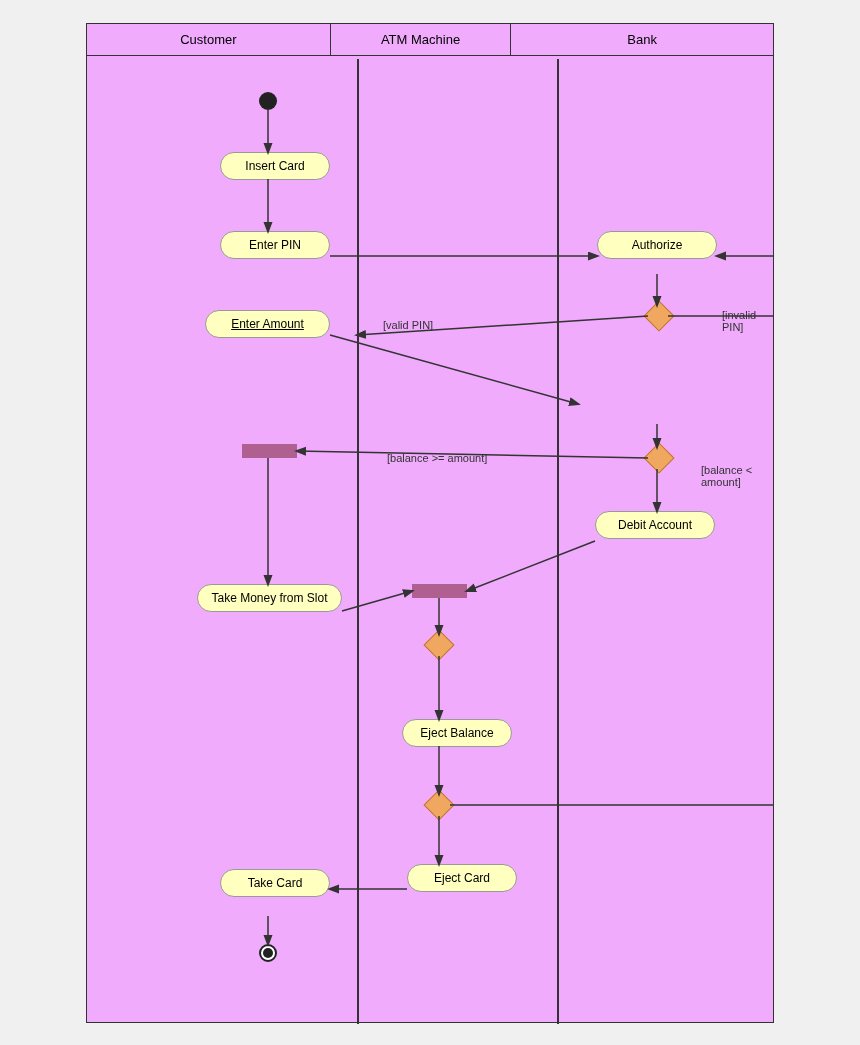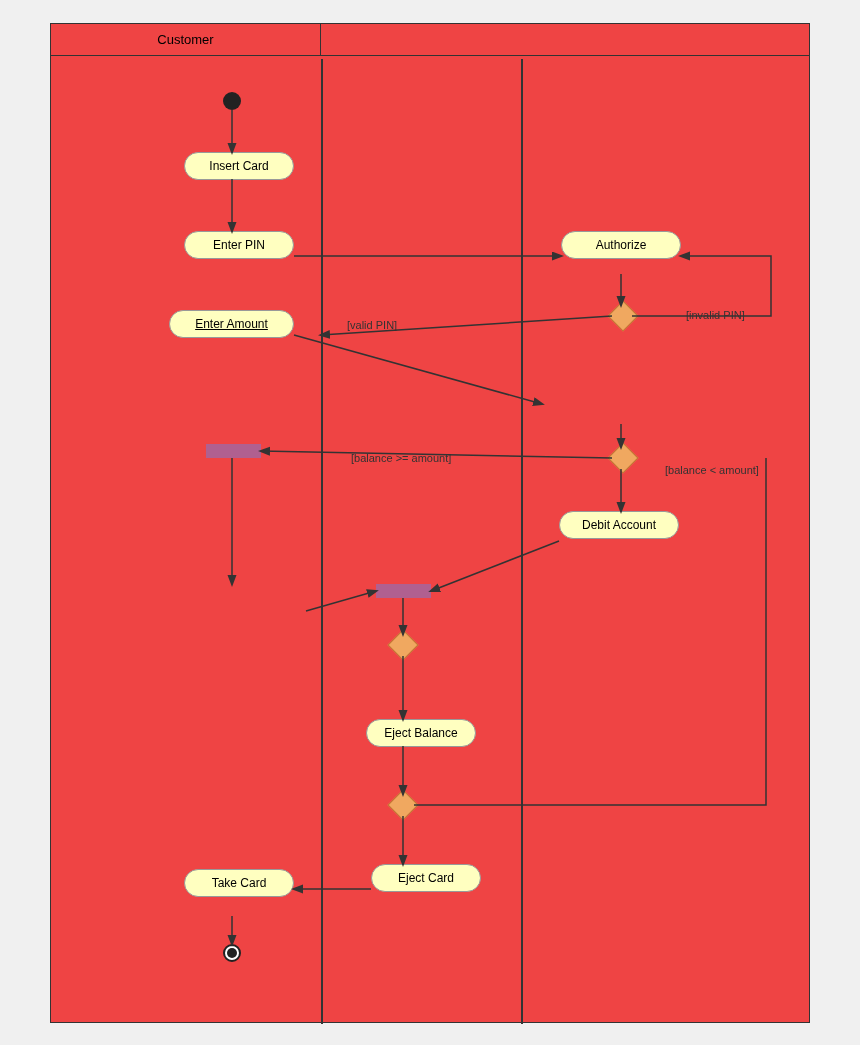--- a/index.html
+++ b/index.html
@@ -6,23 +6,23 @@
     body {
       background: #f0f0f0;
       display: flex;
       justify-content: center;
       align-items: center;
       min-height: 100vh;
       font-family: Arial, sans-serif;
       font-size: 12px;
     }
     .diagram-container {
-      background: #ef4444;
+      background: #f0abfc;
       border: 1.5px solid #333;
-      width: 760px;
+      width: 688px;
       height: 1000px;
       position: relative;
     }
     .lane-customer { width: 270px; }
     .lane-atm { width: 200px; }
     .lane-bank { width: 290px; }
 
     
     .node {
       position: absolute;
@@ -92,39 +92,42 @@
       color: #333;
     }
   </style>
 </head>
 <body>
 
 <div class="diagram-container">
 
   <div style="display:flex; border-bottom: 1.5px solid #333;">
     <div class="lane-customer" style="border-right:1.5px solid #333; text-align:center; padding:8px 0; font-size:13px;">Customer</div>
+    <div class="lane-atm" style="border-right:1.5px solid #333; text-align:center; padding:8px 0; font-size:13px;">ATM Machine</div>
+    <div class="lane-bank" style="text-align:center; padding:8px 0; font-size:13px;">Bank</div>
   </div>
 
   <div style="position:absolute; top:35px; left:270px; width:1.5px; height:965px; background:#333;"></div>
   <div style="position:absolute; top:35px; left:470px; width:1.5px; height:965px; background:#333;"></div>
 
   <div class="node" style="left:172px; top:68px;">
     <div class="start-node"></div>
   </div>
 
   <div class="node rounded-rect" style="left:133px; top:128px; width:110px;">Insert Card</div>
 
   <div class="node rounded-rect" style="left:133px; top:207px; width:110px;">Enter PIN</div>
 
   <div class="node rounded-rect" style="left:118px; top:286px; width:125px;text-decoration:underline;">Enter Amount</div>
 
   <div class="node" style="left:155px; top:420px;">
     <div class="fork-join" style="width:55px;"></div>
   </div>
 
+  <div class="node rounded-rect" style="left:110px; top:560px; width:145px;">Take Money from Slot</div>
 
   <div class="node rounded-rect" style="left:133px; top:845px; width:110px;">Take Card</div>
 
   <div class="node" style="left:172px; top:920px;">
     <div class="end-node">
         <div class="end-inner"></div>
       </div>
   </div>
 
   <div class="node rounded-rect" style="left:510px; top:207px; width:120px;">Authorize</div>

